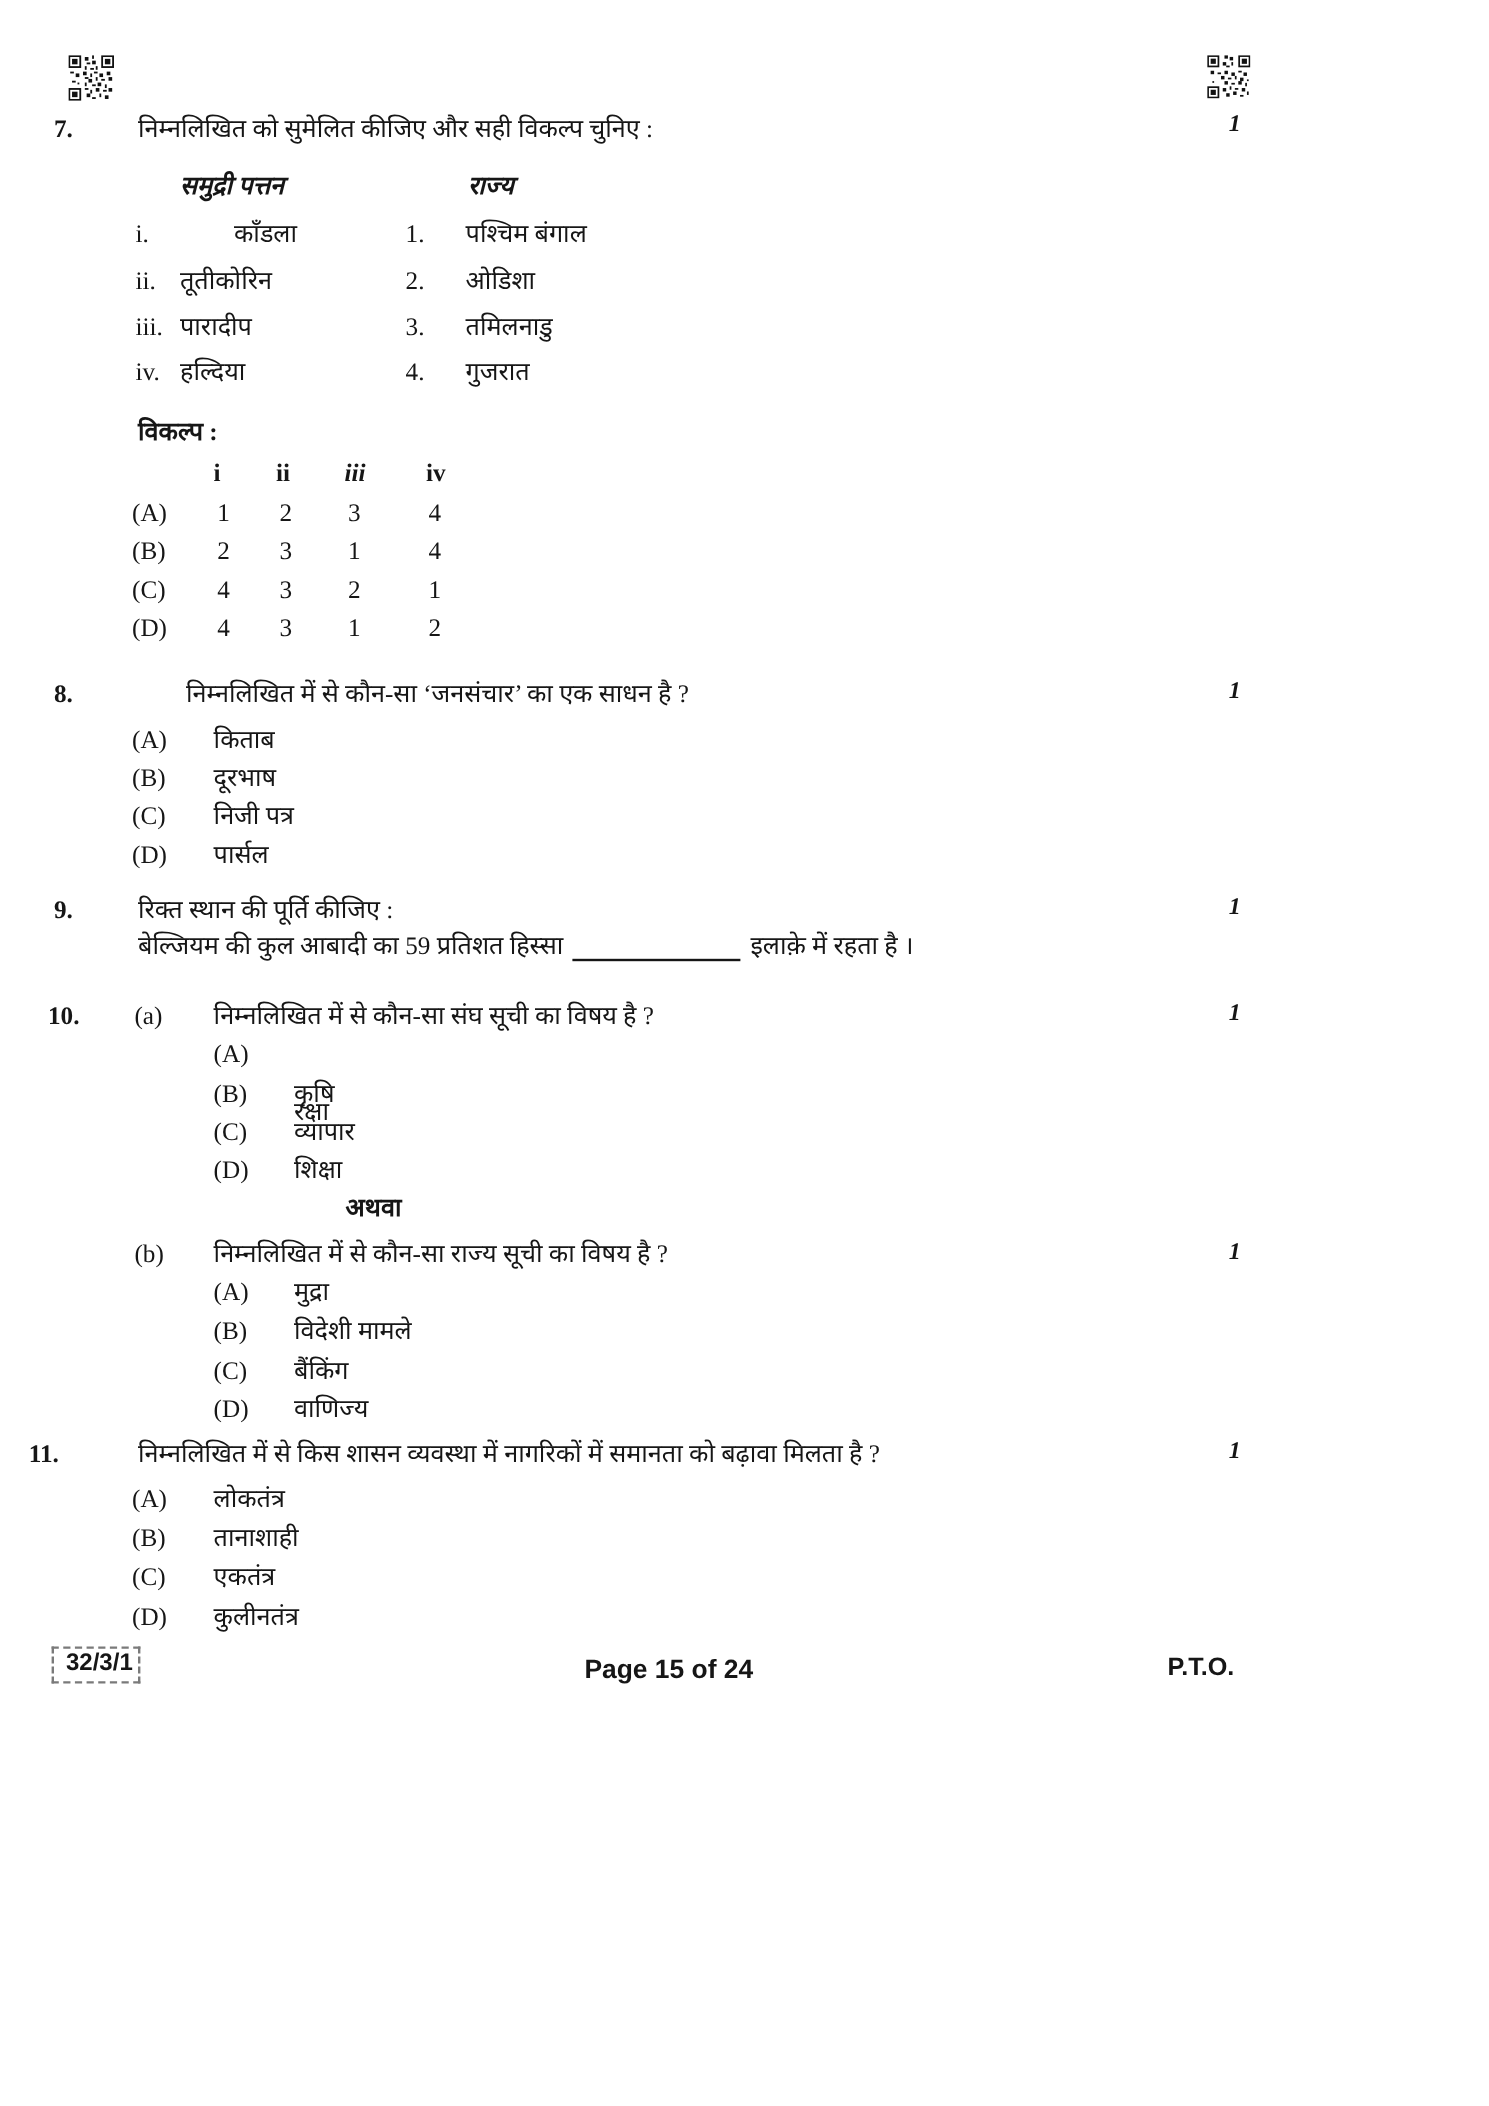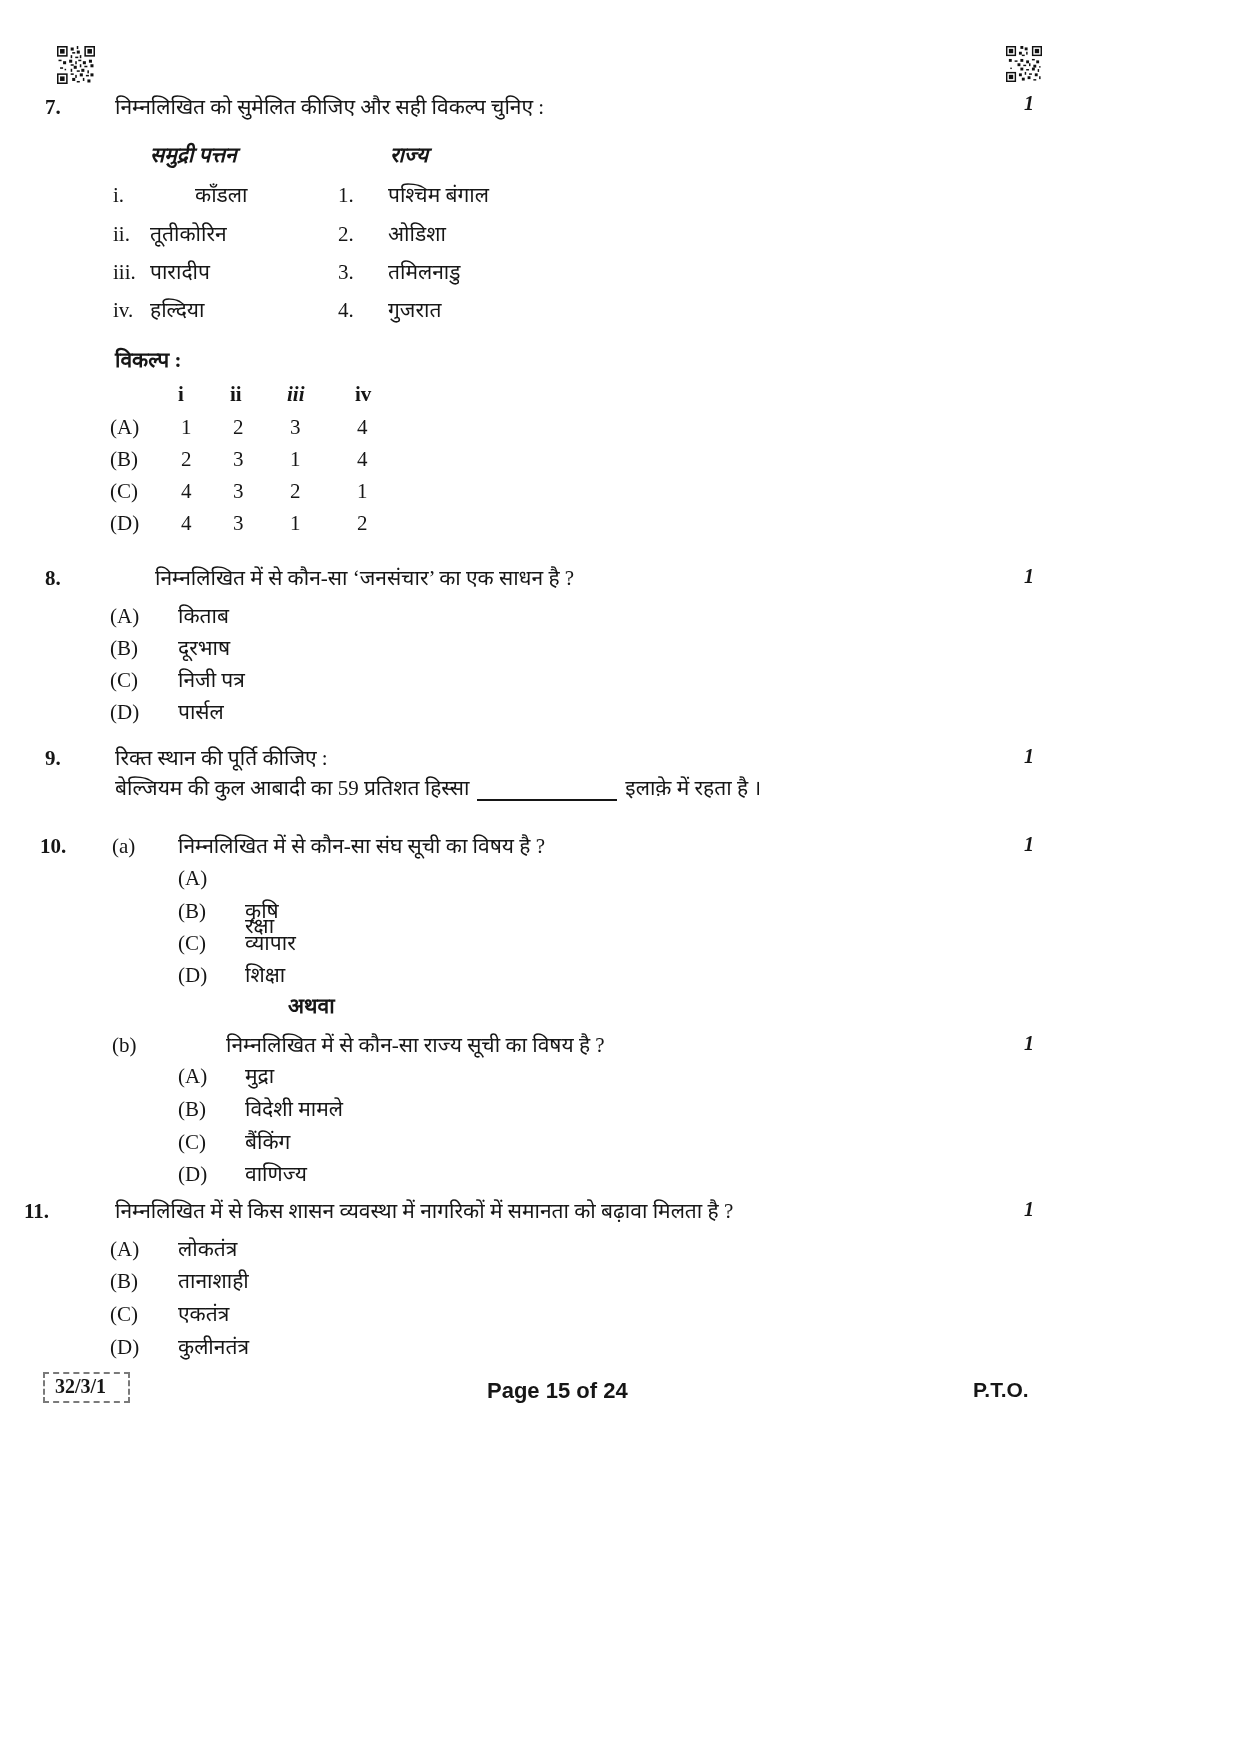--- a/index.html
+++ b/index.html
@@ -24,22 +24,22 @@
   .qr svg{display:block;width:100%;height:100%;}
   .blank-line{
     display:inline-block;width:140px;height:20px;
     border-bottom:2px solid #161616;
     margin:0 8px;vertical-align:baseline;
   }
   .fill-row{position:absolute;display:flex;align-items:flex-end;font-size:21px;white-space:nowrap;}
   .footer-code{
     position:absolute;left:43px;top:1372px;
     border:2px dashed #7a7a7a;
-    padding:1px 22px 3px 10px;
-    font-family:Liberation Serif, serif;
+    padding:1px 4px 3px 10px;
+    font-family:Liberation Sans, sans-serif;
     font-weight:bold;font-size:20px;
   }
   .footer-page{
     position:absolute;left:487px;top:1378px;
     font-family:"Liberation Sans","DejaVu Sans",sans-serif;
     font-weight:600;font-size:22px;
   }
   .footer-pto{
     position:absolute;left:973px;top:1378px;
     font-family:"Liberation Sans","DejaVu Sans",sans-serif;
@@ -234,21 +234,21 @@
   <div class="t" style="left:178px;top:898px;">(B)</div>
   <div class="t" style="left:245px;top:898px;">कृषि</div>
   <div class="t" style="left:178px;top:930px;">(C)</div>
   <div class="t" style="left:245px;top:930px;">व्यापार</div>
   <div class="t" style="left:178px;top:962px;">(D)</div>
   <div class="t" style="left:245px;top:962px;">शिक्षा</div>
 
   <div class="t b" style="left:288px;top:993px;">अथवा</div>
 
   <div class="t" style="left:112px;top:1032px;">(b)</div>
-  <div class="t" style="left:178px;top:1032px;margin-left:48px;">निम्नलिखित में से कौन-सा राज्य सूची का विषय है ?</div>
+  <div class="t" style="left:178px;top:1032px;">निम्नलिखित में से कौन-सा राज्य सूची का विषय है ?</div>
 
   <div class="t" style="left:178px;top:1063px;">(A)</div>
   <div class="t" style="left:245px;top:1063px;">मुद्रा</div>
   <div class="t" style="left:178px;top:1096px;">(B)</div>
   <div class="t" style="left:245px;top:1096px;">विदेशी मामले</div>
   <div class="t" style="left:178px;top:1129px;">(C)</div>
   <div class="t" style="left:245px;top:1129px;">बैंकिंग</div>
   <div class="t" style="left:178px;top:1161px;">(D)</div>
   <div class="t" style="left:245px;top:1161px;">वाणिज्य</div>
 

